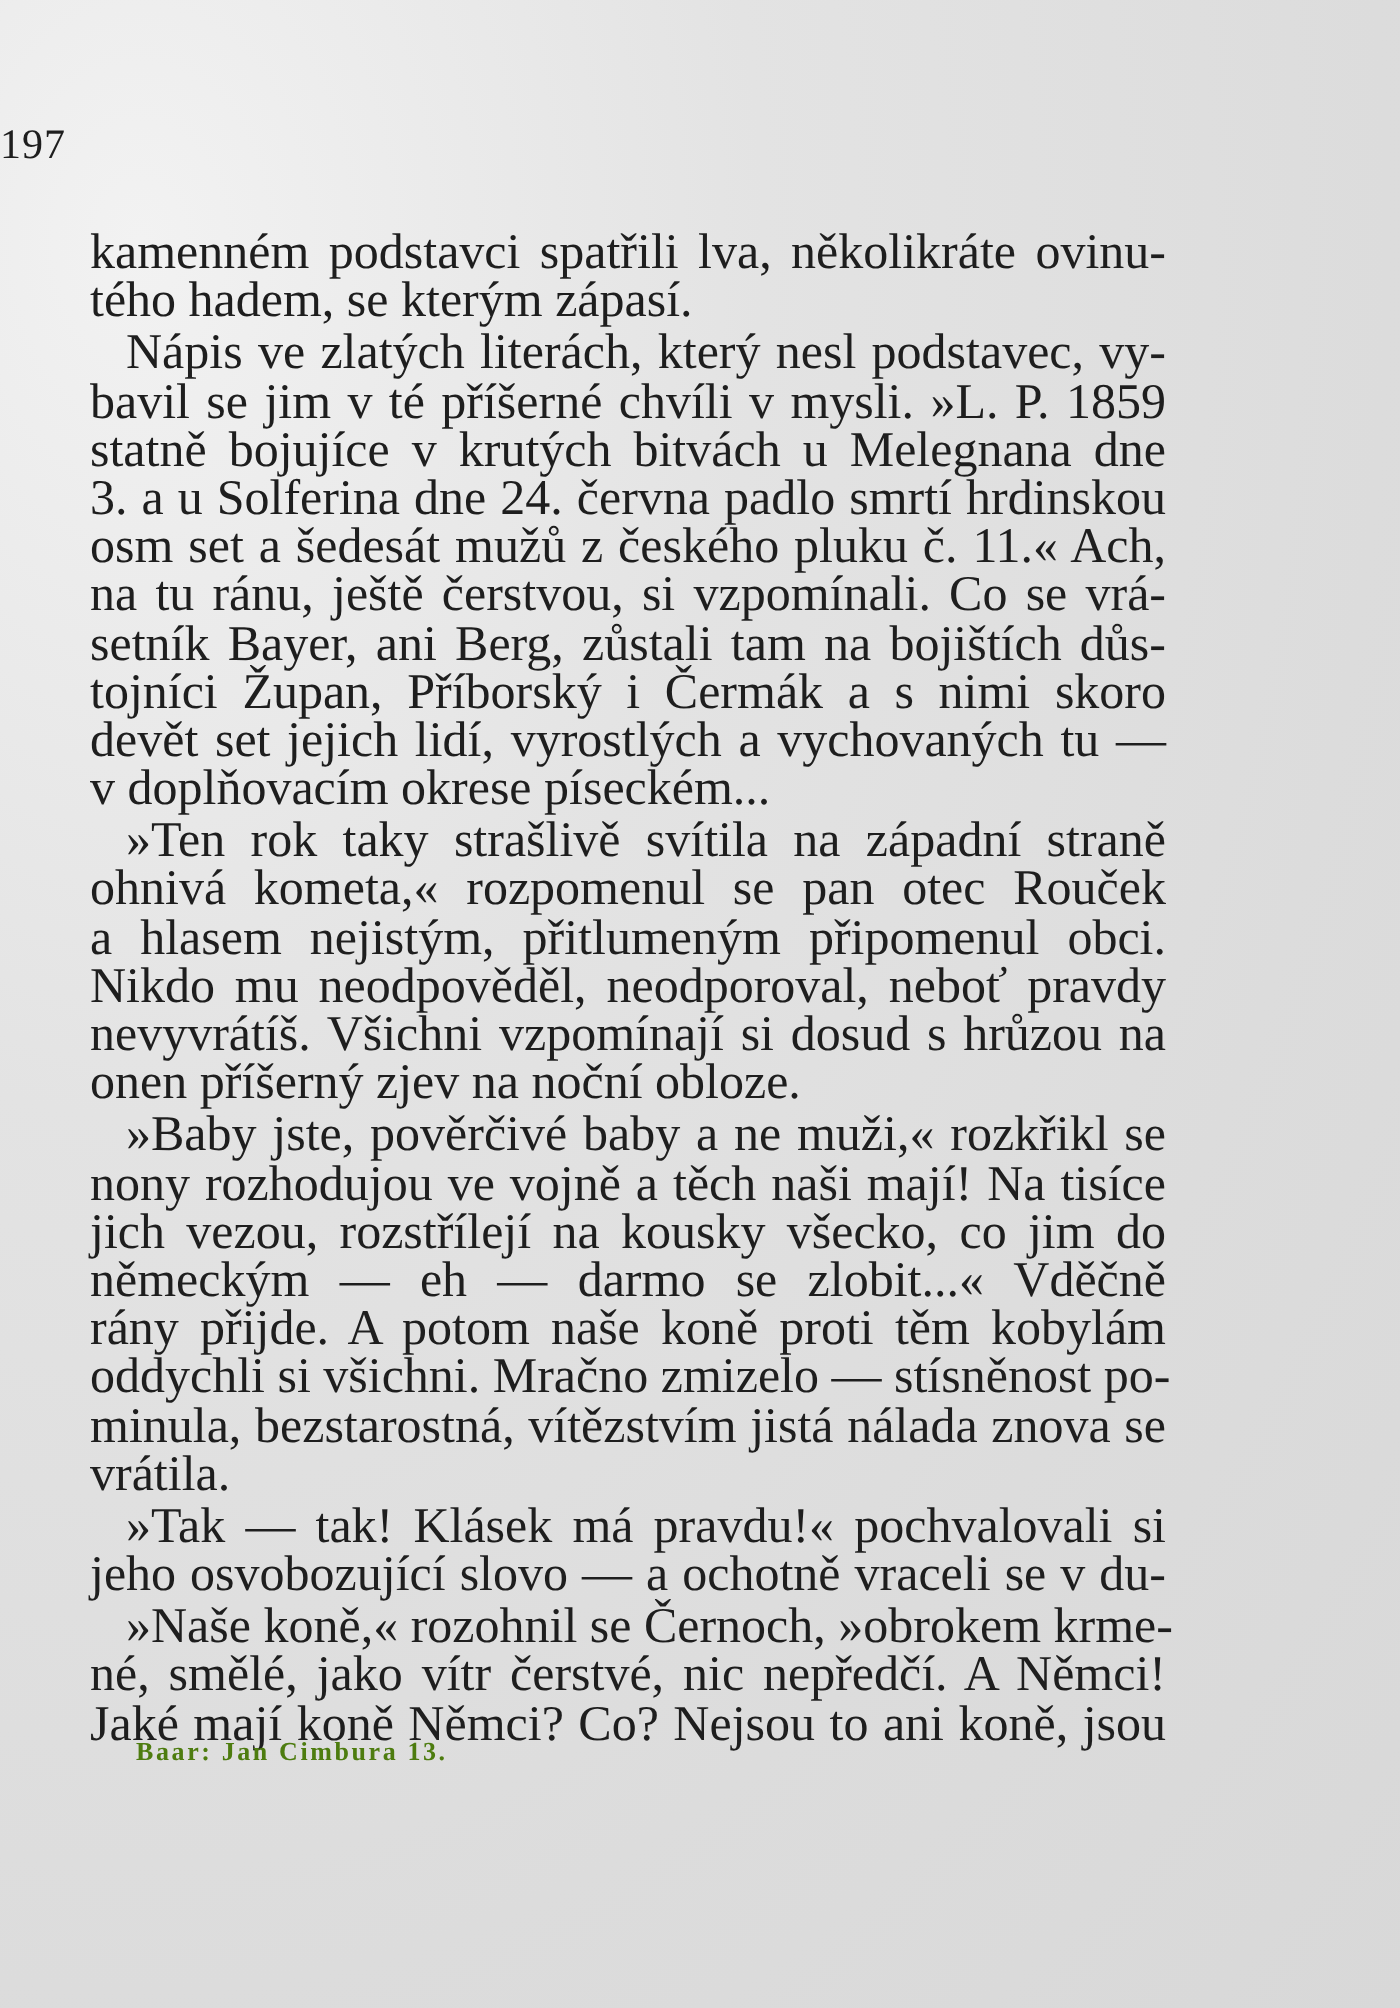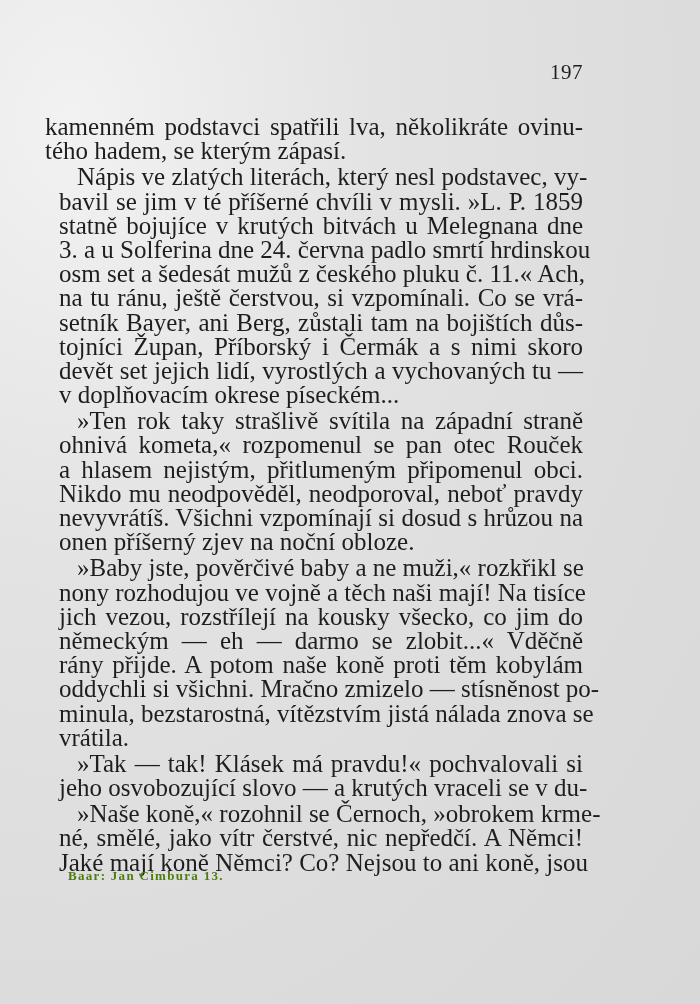--- a/index.html
+++ b/index.html
@@ -5,34 +5,34 @@
     html, body { margin: 0; padding: 0; }
     body {
       width: 700px; height: 1004px; overflow: hidden;
       background: radial-gradient(ellipse at 10% 12%, #f2f2f2 0%, #e3e3e3 35%, #dcdcdc 70%, #d8d8d8 100%);
       font-family: "Liberation Serif", "DejaVu Serif", serif;
       color: #1e1e1e;
       position: relative;
     }
     .page-number {
       position: absolute; left: 0; top: 60px; width: 583px;
-      text-align: right; font-size: 21px; letter-spacing: 0.5px;
+      text-align: left; font-size: 21px; letter-spacing: 0.5px;
     }
     .text-block {
       position: absolute; left: 45px; top: 115px; width: 538px;
       font-size: 25px; line-height: 24.2px;
     }
     .para { margin: 0; }
     .line {
       display: block; text-align: justify; text-align-last: justify;
       white-space: nowrap; height: 24.2px;
     }
     .line.last { text-align-last: left; }
     .line.indent { padding-left: 18px; }
-    .para + .para { margin-top: 2px; margin-left: 14px; }
+    .para + .para { margin-top: 2px; }
     .footer {
       position: absolute; left: 68px; top: 868px;
       font-size: 13px; letter-spacing: 1.3px; font-weight: bold; color: #4d7c0f;
     }
   </style>
 </head>
 <body>
 
 <div class="page-number">197</div>
 
@@ -66,21 +66,21 @@
     <span class="line">nony rozhodujou ve vojně a těch naši mají! Na tisíce</span>
     <span class="line">jich vezou, rozstřílejí na kousky všecko, co jim do</span>
     <span class="line">německým — eh — darmo se zlobit...« Vděčně</span>
     <span class="line">rány přijde. A potom naše koně proti těm kobylám</span>
     <span class="line">oddychli si všichni. Mračno zmizelo — stísněnost po-</span>
     <span class="line">minula, bezstarostná, vítězstvím jistá nálada znova se</span>
     <span class="line last">vrátila.</span>
   </div>
   <div class="para">
     <span class="line indent">»Tak — tak! Klásek má pravdu!« pochvalovali si</span>
-    <span class="line">jeho osvobozující slovo — a krutých vraceli se v du-</span>
+    <span class="line">jeho osvobozující slovo — a ochotně vraceli se v du-</span>
   </div>
   <div class="para">
     <span class="line indent">»Naše koně,« rozohnil se Černoch, »obrokem krme-</span>
     <span class="line">né, smělé, jako vítr čerstvé, nic nepředčí. A Němci!</span>
     <span class="line">Jaké mají koně Němci? Co? Nejsou to ani koně, jsou</span>
   </div>
 </div>
 
 <div class="footer">Baar: Jan Cimbura 13.</div>
 

